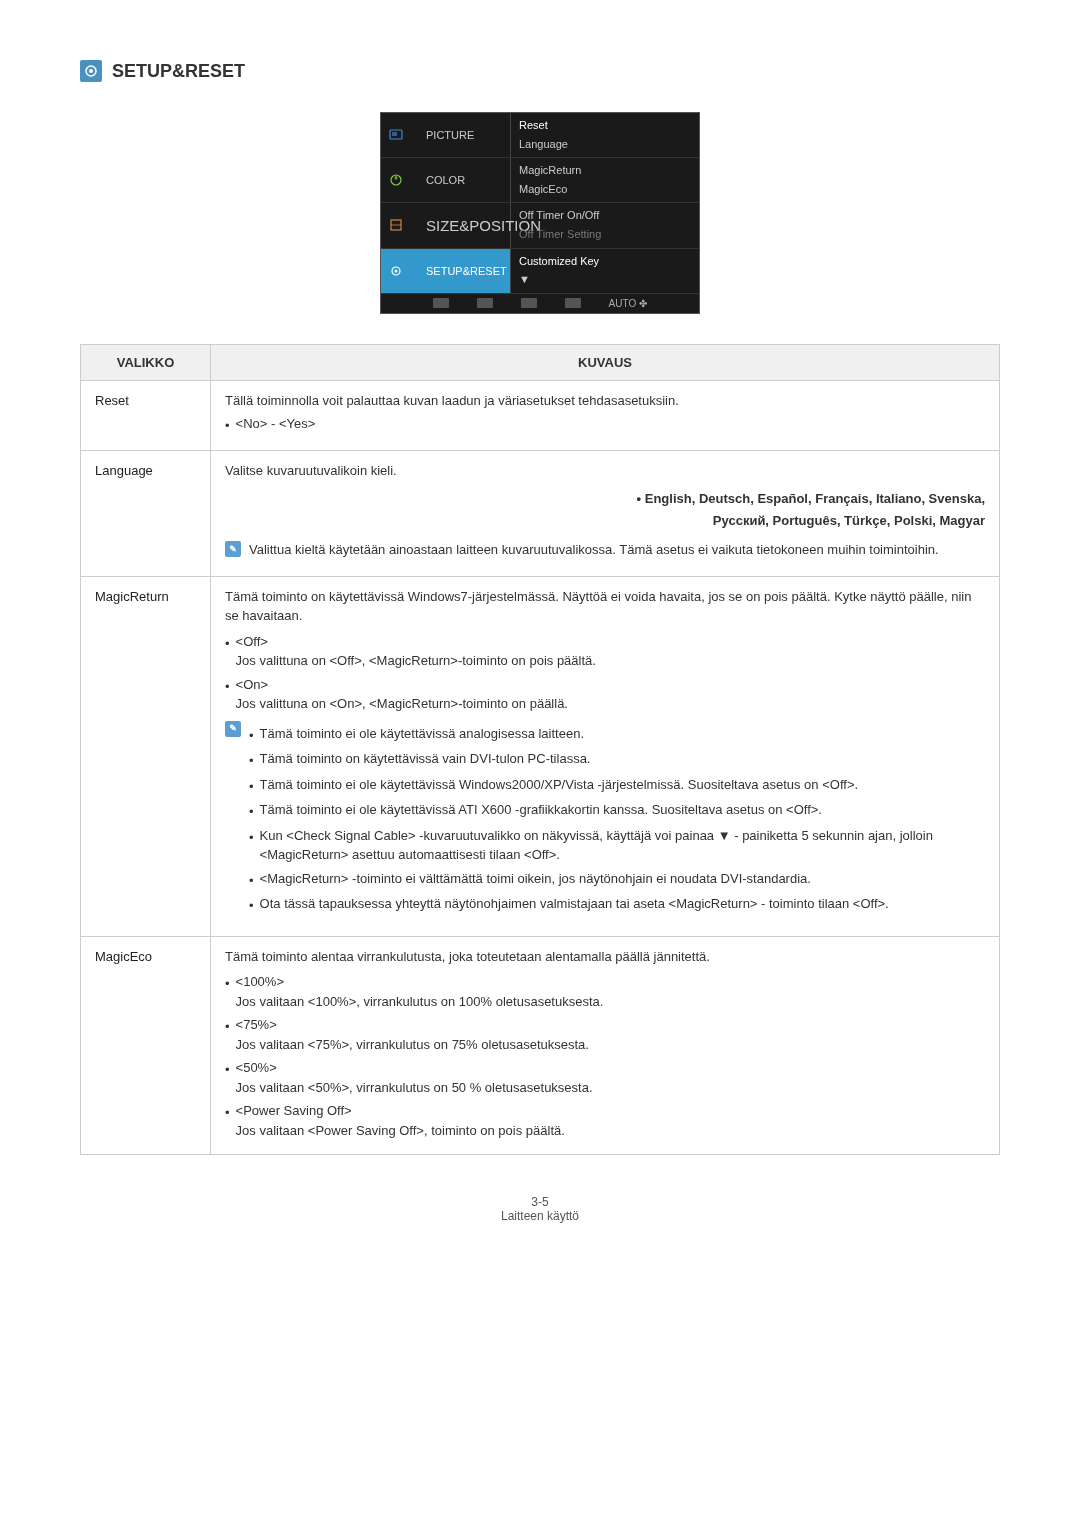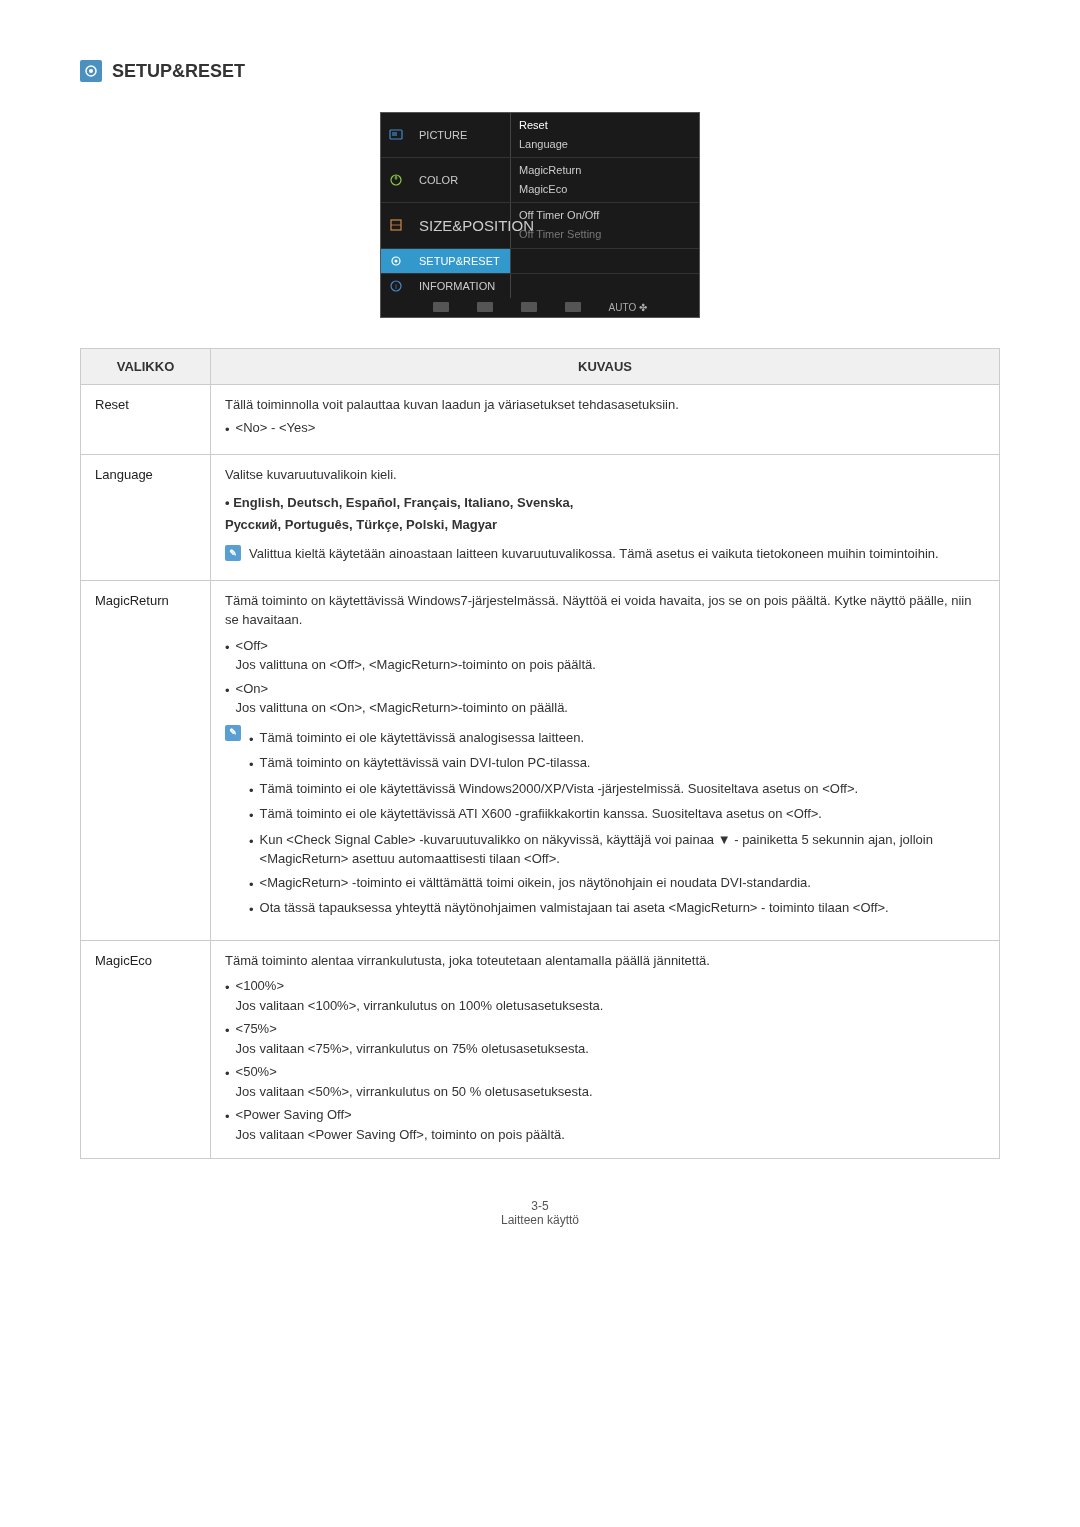--- a/index.html
+++ b/index.html
@@ -56,21 +56,21 @@
       display: flex;
       align-items: stretch;
       border-bottom: 1px solid #333;
     }
 
     .menu-left {
       width: 130px;
       padding: 5px 8px;
       display: flex;
       align-items: center;
-      gap: 16px;
+      gap: 23px;
       color: #ccc;
       border-right: 1px solid #444;
     }
 
     .menu-left.active {
       background: #3399cc;
       color: #fff;
     }
 
     .menu-left-icon {
@@ -182,21 +182,21 @@
       display: flex;
       align-items: center;
       justify-content: center;
       color: white;
       font-size: 9px;
       font-weight: bold;
       margin-top: 1px;
     }
 
     .languages-block {
-      text-align: left;
+      text-align: right;
       font-weight: bold;
       font-size: 13px;
       margin: 8px 0;
       line-height: 1.7;
     }
 
     .page-footer {
       display: flex;
       justify-content: space-between;
       align-items: center;
@@ -267,33 +267,26 @@
     </div>
 
     <div class="menu-row">
       <div class="menu-left active">
         <svg class="menu-left-icon" viewBox="0 0 14 14" fill="none">
           <circle cx="7" cy="7" r="4" stroke="white" stroke-width="1.2" fill="none"></circle>
           <circle cx="7" cy="7" r="1.5" fill="white"></circle>
         </svg>
         <span style="font-size:11px;">SETUP&amp;RESET</span>
       </div>
+      <div class="menu-right">
+        <span class="menu-right-item highlighted">Customized Key</span>
+        <span class="menu-right-item">▼</span>
+      </div>
     </div>
 
-    <div class="menu-row" style="border-bottom:none;">
-      <div class="menu-left">
-        <svg class="menu-left-icon" viewBox="0 0 14 14" fill="none">
-          <circle cx="7" cy="7" r="5" stroke="#4488cc" stroke-width="1.2" fill="none"></circle>
-          <text x="7" y="10" text-anchor="middle" font-size="7" fill="#4488cc">i</text>
-        </svg>
-        <span style="color:#ccc;font-size:11px;">INFORMATION</span>
-      </div>
-      <div class="menu-right">
-      </div>
-    </div>
 
     <div class="menu-bottom-bar">
       <span class="bottom-icon"></span>
       <span class="bottom-icon"></span>
       <span class="bottom-icon"></span>
       <span class="bottom-icon"></span>
       <span style="color:#aaa;font-size:10px;">AUTO ✤</span>
     </div>
   </div>
 </div>

